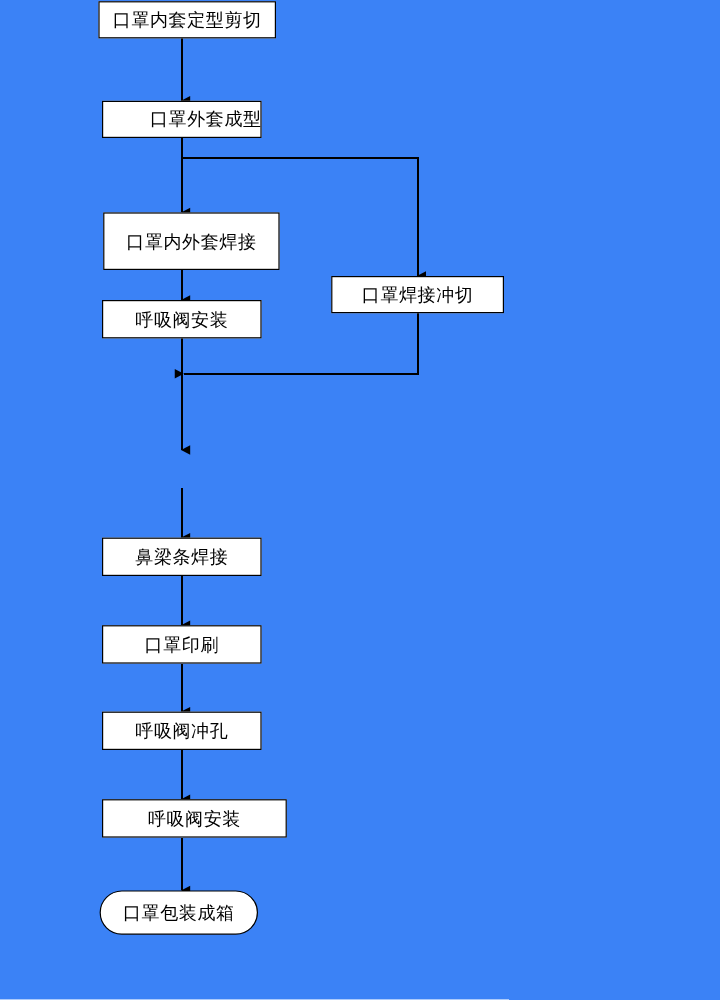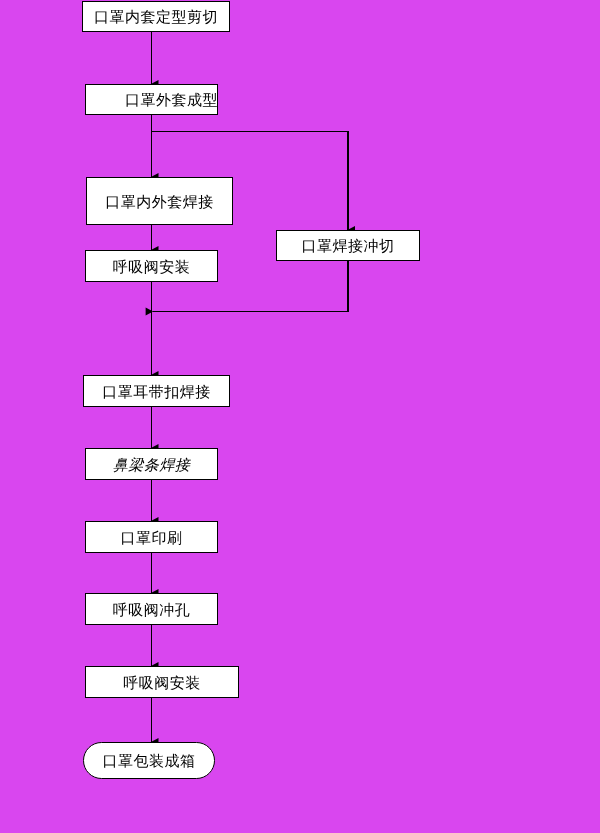--- a/index.html
+++ b/index.html
@@ -4,21 +4,21 @@
 <style>
   html, body {
     margin: 0;
     padding: 0;
     background: #ffffff;
   }
   #canvas {
     position: relative;
     width: 600px;
     height: 833px;
-    background: #d946ef;
+    background: #3b82f6;
     font-family: "DejaVu Sans", "Liberation Sans", sans-serif;
     overflow: hidden;
   }
   #connectors {
     position: absolute;
     left: 0;
     top: 0;
     width: 600px;
     height: 833px;
     pointer-events: none;
@@ -99,25 +99,22 @@
   </div>
 
   <div class="node process" id="node-n4" style="left: 276px; top: 230px; width: 144px; height: 31px;">
     <span class="node-label">口罩焊接冲切</span>
   </div>
 
   <div class="node process" id="node-n5" style="left: 85px; top: 250px; width: 133px; height: 32px;">
     <span class="node-label">呼吸阀安装</span>
   </div>
 
-  <div class="node process" id="node-n6" style="left: 83px; top: 375px; width: 147px; height: 32px;">
-    <span class="node-label">口罩耳带扣焊接</span>
-  </div>
 
-  <div class="node process" id="node-n7" style="left: 85px; top: 448px; width: 133px; height: 32px; font-style: italic;">
+  <div class="node process" id="node-n7" style="left: 85px; top: 448px; width: 133px; height: 32px;">
     <span class="node-label">鼻梁条焊接</span>
   </div>
 
   <div class="node process" id="node-n8" style="left: 85px; top: 521px; width: 133px; height: 32px;">
     <span class="node-label">口罩印刷</span>
   </div>
 
   <div class="node process" id="node-n9" style="left: 85px; top: 593px; width: 133px; height: 32px;">
     <span class="node-label">呼吸阀冲孔</span>
   </div>

